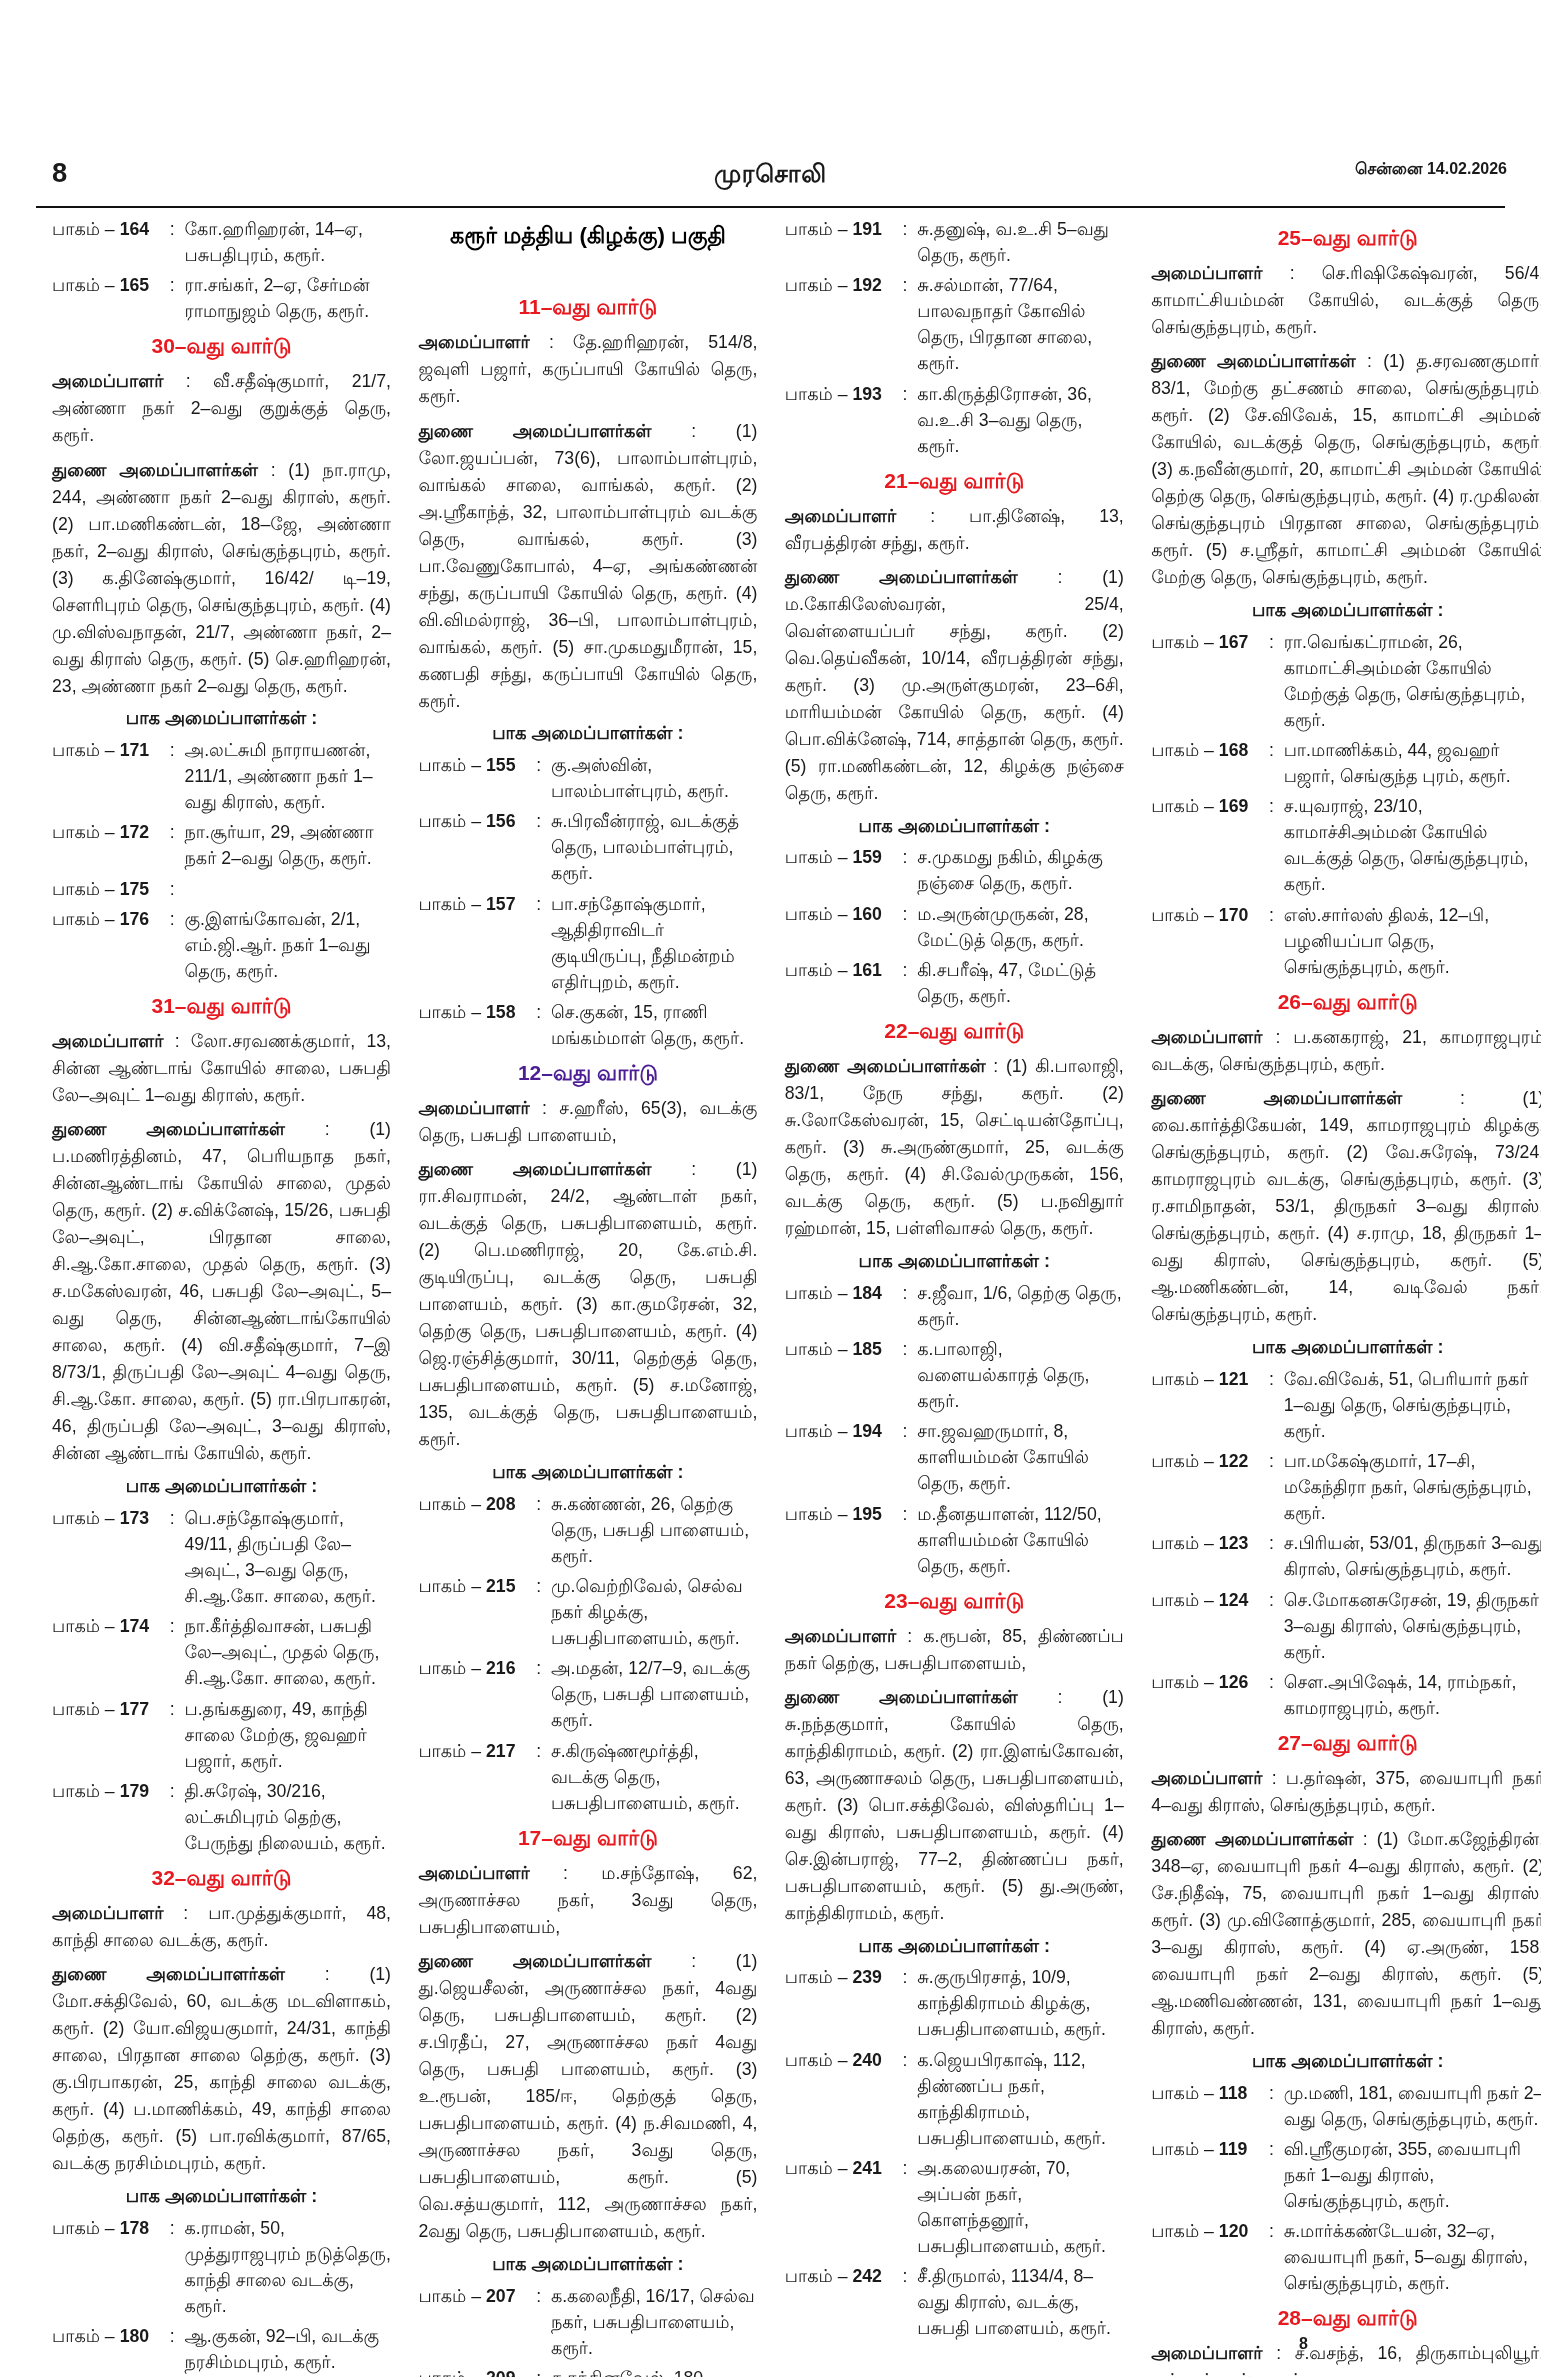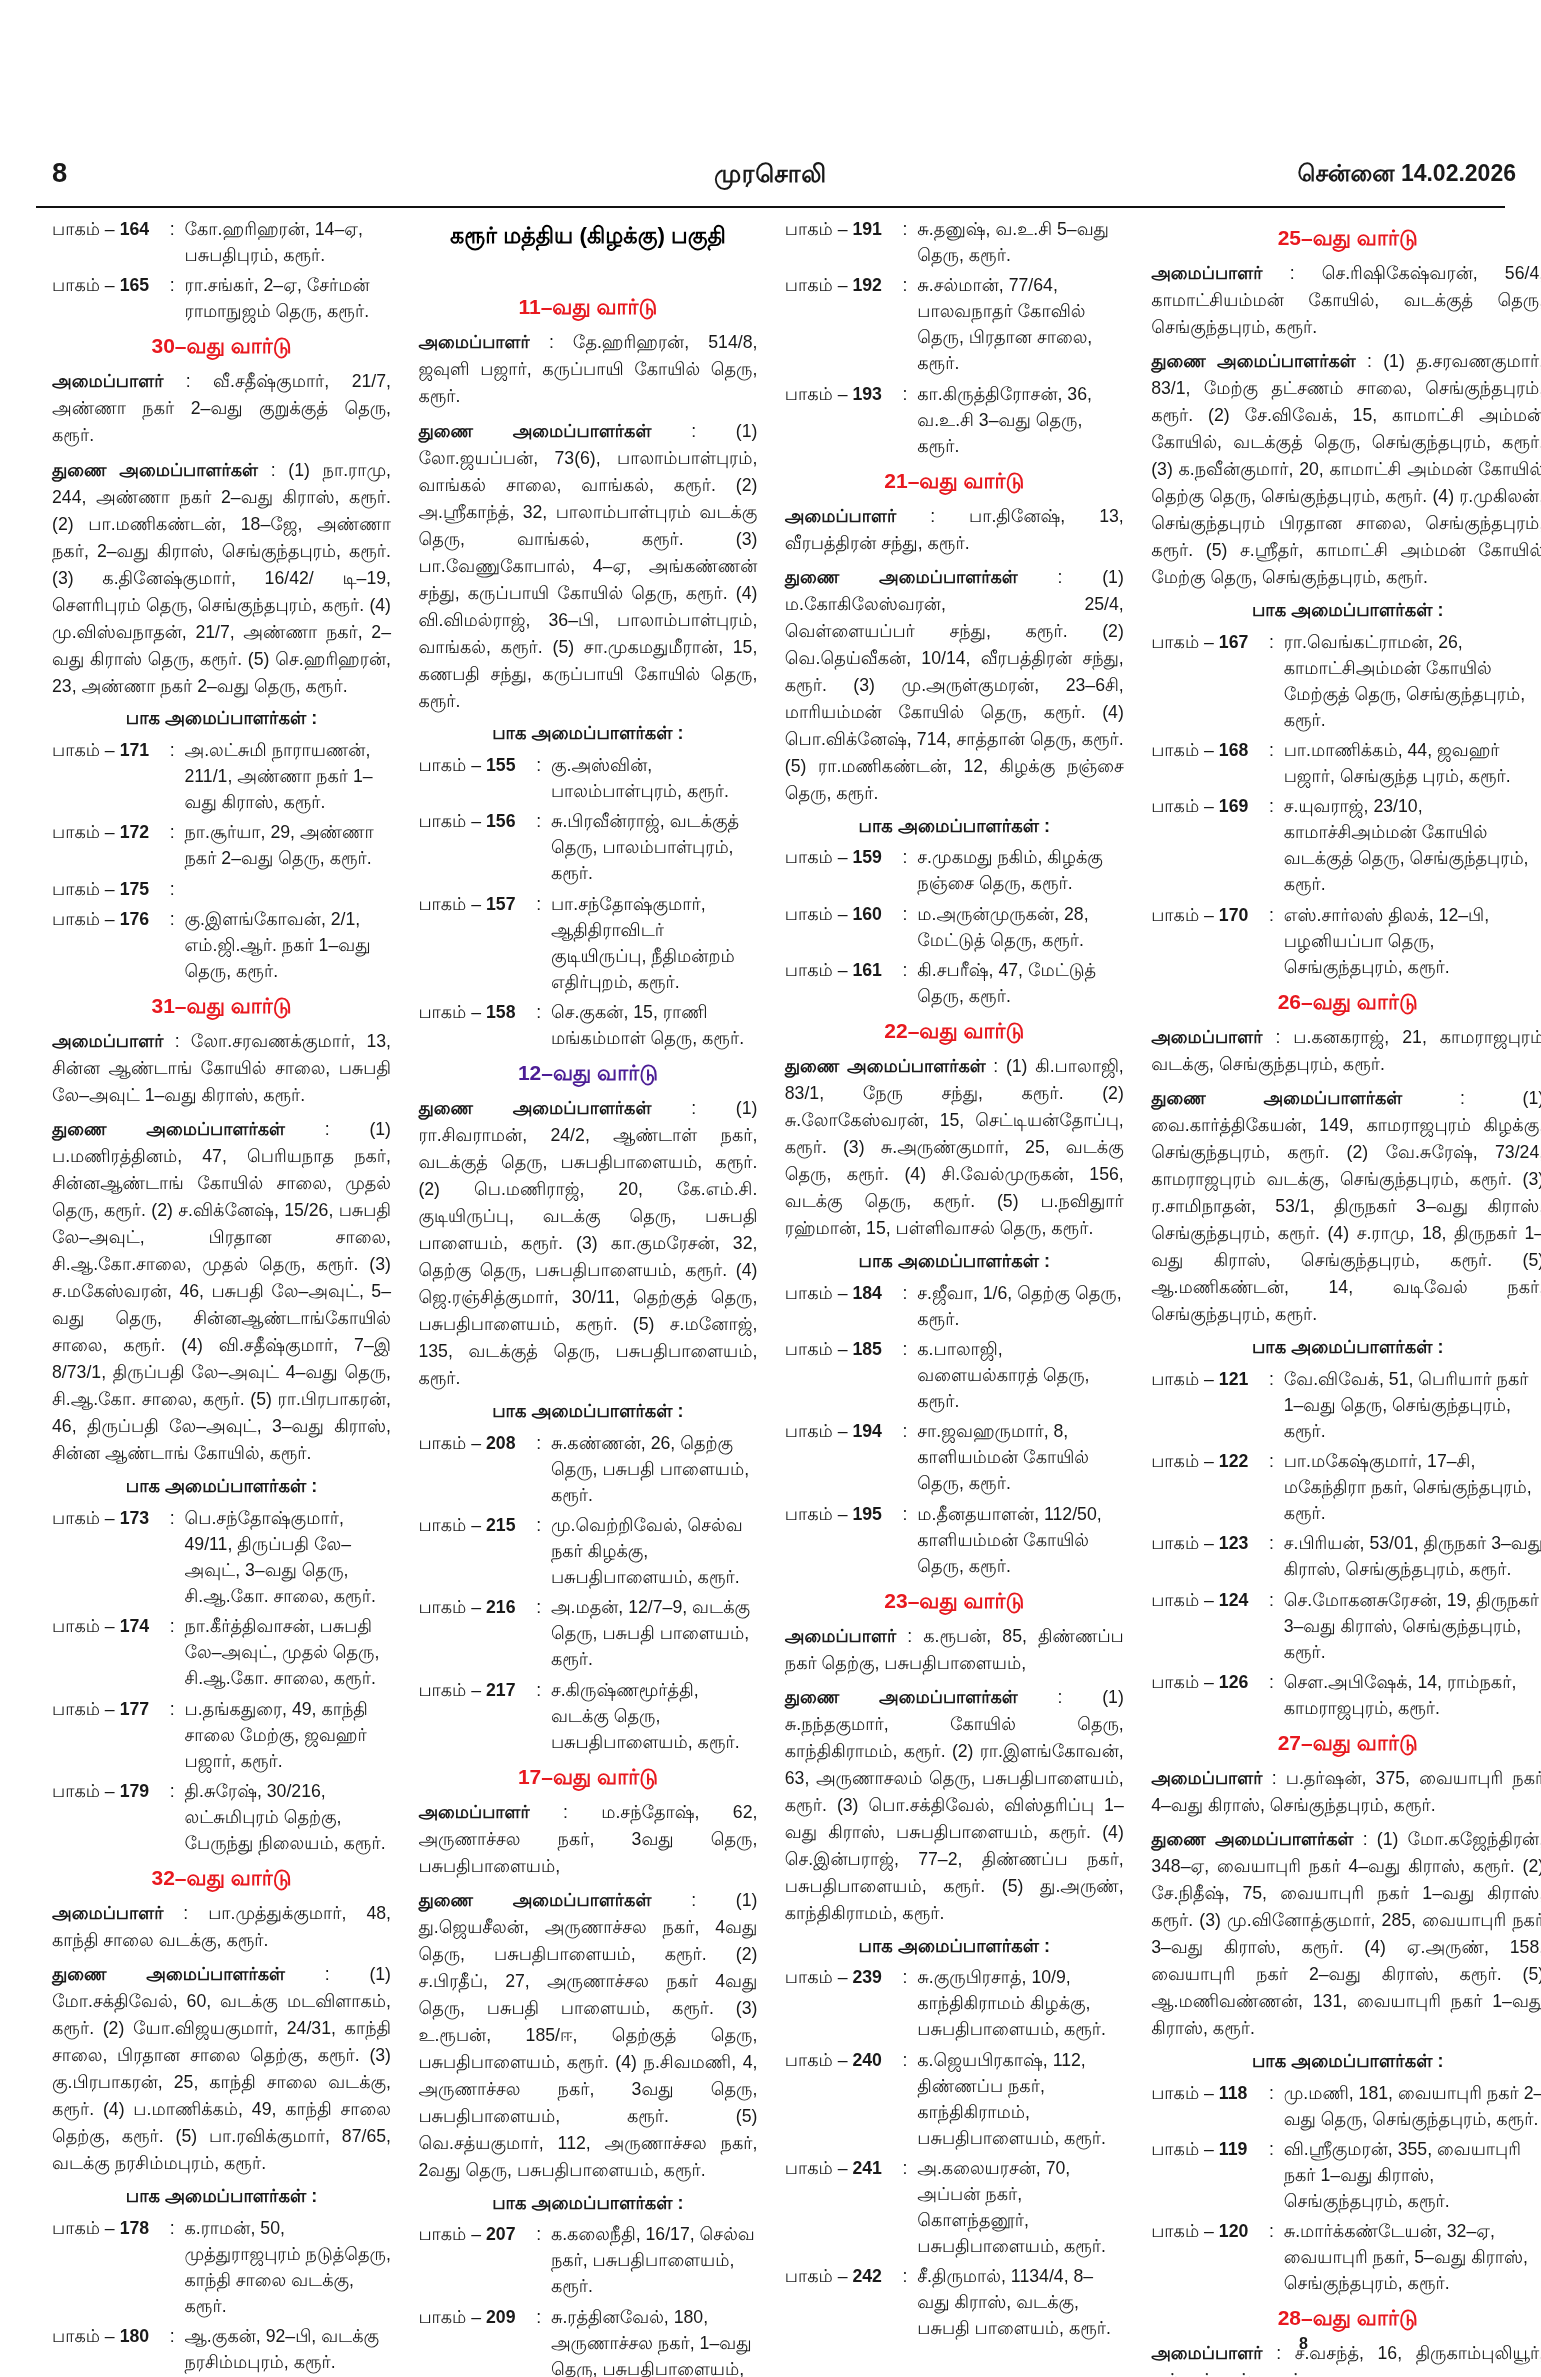--- a/index.html
+++ b/index.html
@@ -2,21 +2,21 @@
 <html style="font-size:11.5px"><head>
 <meta charset="utf-8">
 <style>
   html,body{margin:0;padding:0;background:#888;}
   #sheet{position:relative;width:1541px;height:2377px;background:#ffffff;
          font-family:"Liberation Sans","DejaVu Sans",sans-serif;color:#1a1a1a;overflow:hidden;}
   
   #masthead{position:absolute;top:144px;left:0;right:0;height:51px;}
   #pageno{position:absolute;left:52px;top:13px;font-size:27.4px;font-weight:bold;}
   #paper{position:absolute;left:0;right:0;top:16px;text-align:center;font-size:24.5px;font-weight:bold;letter-spacing:0.7px;}
-  #edition{position:absolute;right:25px;top:16px;font-size:23px;font-weight:bold;}
+  #edition{position:absolute;right:34px;top:16px;font-size:16px;font-weight:bold;}
   #headrule{position:absolute;top:206px;left:36px;right:36px;height:2.2px;background:#111;}
   
   #cols{position:absolute;top:216px;left:52px;width:1439px;display:flex;gap:27.4px;align-items:flex-start;}
   .col{width:339px;flex:0 0 auto;}
   .col:last-child{width:393px;}
   
   .ward{color:#e8191f;font-weight:bold;text-align:center;font-size:21px;margin:10px 0 7.2px 0;}
   .zone{color:#000;font-weight:bold;text-align:center;font-size:22.4px;margin:7.2px 0 1.4px 0;}
   .sub{font-weight:bold;text-align:center;font-size:18px;margin:8.7px 0 5.8px 0;}
   .para{font-size:17.7px;line-height:27px;text-align:justify;margin:0 0 7.2px 0;}
@@ -132,20 +132,21 @@
           <div class="lbl">பாகம் – <b>157</b></div>
           <div class="cln">:</div>
           <div class="val">பா.சந்தோஷ்குமார், ஆதிதிராவிடர் குடியிருப்பு, நீதிமன்றம் எதிர்புறம், கரூர்.</div>
         </div>
         <div class="part">
           <div class="lbl">பாகம் – <b>158</b></div>
           <div class="cln">:</div>
           <div class="val">செ.குகன், 15, ராணி மங்கம்மாள் தெரு, கரூர்.</div>
         </div>
         <div class="ward" style="color: #4c1d95;">12–வது வார்டு</div>
+        <p class="para"><b>அமைப்பாளர் </b>: ச.ஹரீஸ், 65(3), வடக்கு தெரு, பசுபதி பாளையம்,</p>
         <p class="para"><b>துணை அமைப்பாளர்கள் </b>: (1) ரா.சிவராமன், 24/2, ஆண்டாள் நகர், வடக்குத் தெரு, பசுபதிபாளையம், கரூர். (2) பெ.மணிராஜ், 20, கே.எம்.சி. குடியிருப்பு, வடக்கு தெரு, பசுபதி பாளையம், கரூர். (3) கா.குமரேசன், 32, தெற்கு தெரு, பசுபதிபாளையம், கரூர். (4) ஜெ.ரஞ்சித்குமார், 30/11, தெற்குத் தெரு, பசுபதிபாளையம், கரூர். (5) ச.மனோஜ், 135, வடக்குத் தெரு, பசுபதிபாளையம், கரூர்.</p>
         <div class="sub">பாக அமைப்பாளர்கள் :</div>
         <div class="part">
           <div class="lbl">பாகம் – <b>208</b></div>
           <div class="cln">:</div>
           <div class="val">சு.கண்ணன், 26, தெற்கு தெரு, பசுபதி பாளையம், கரூர்.</div>
         </div>
         <div class="part">
           <div class="lbl">பாகம் – <b>215</b></div>
           <div class="cln">:</div>

